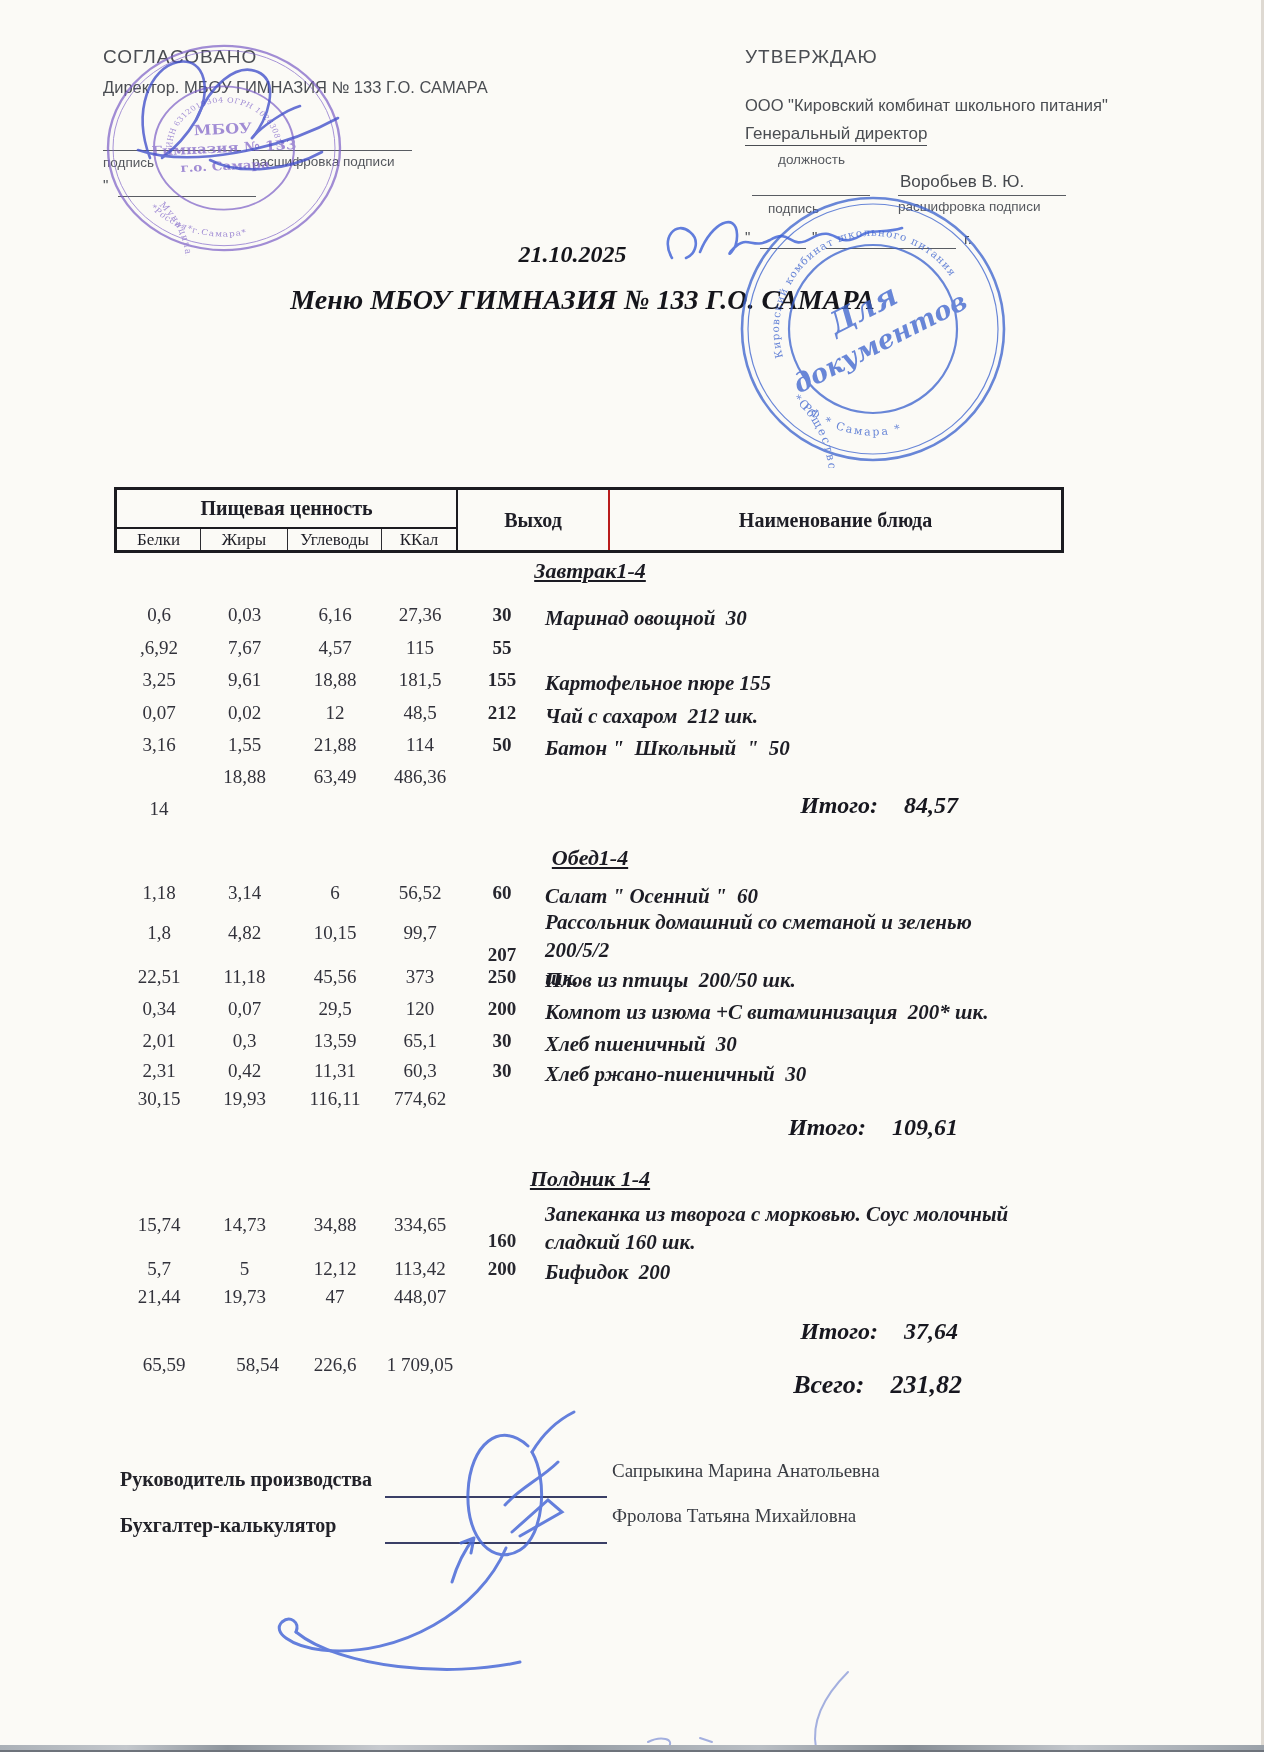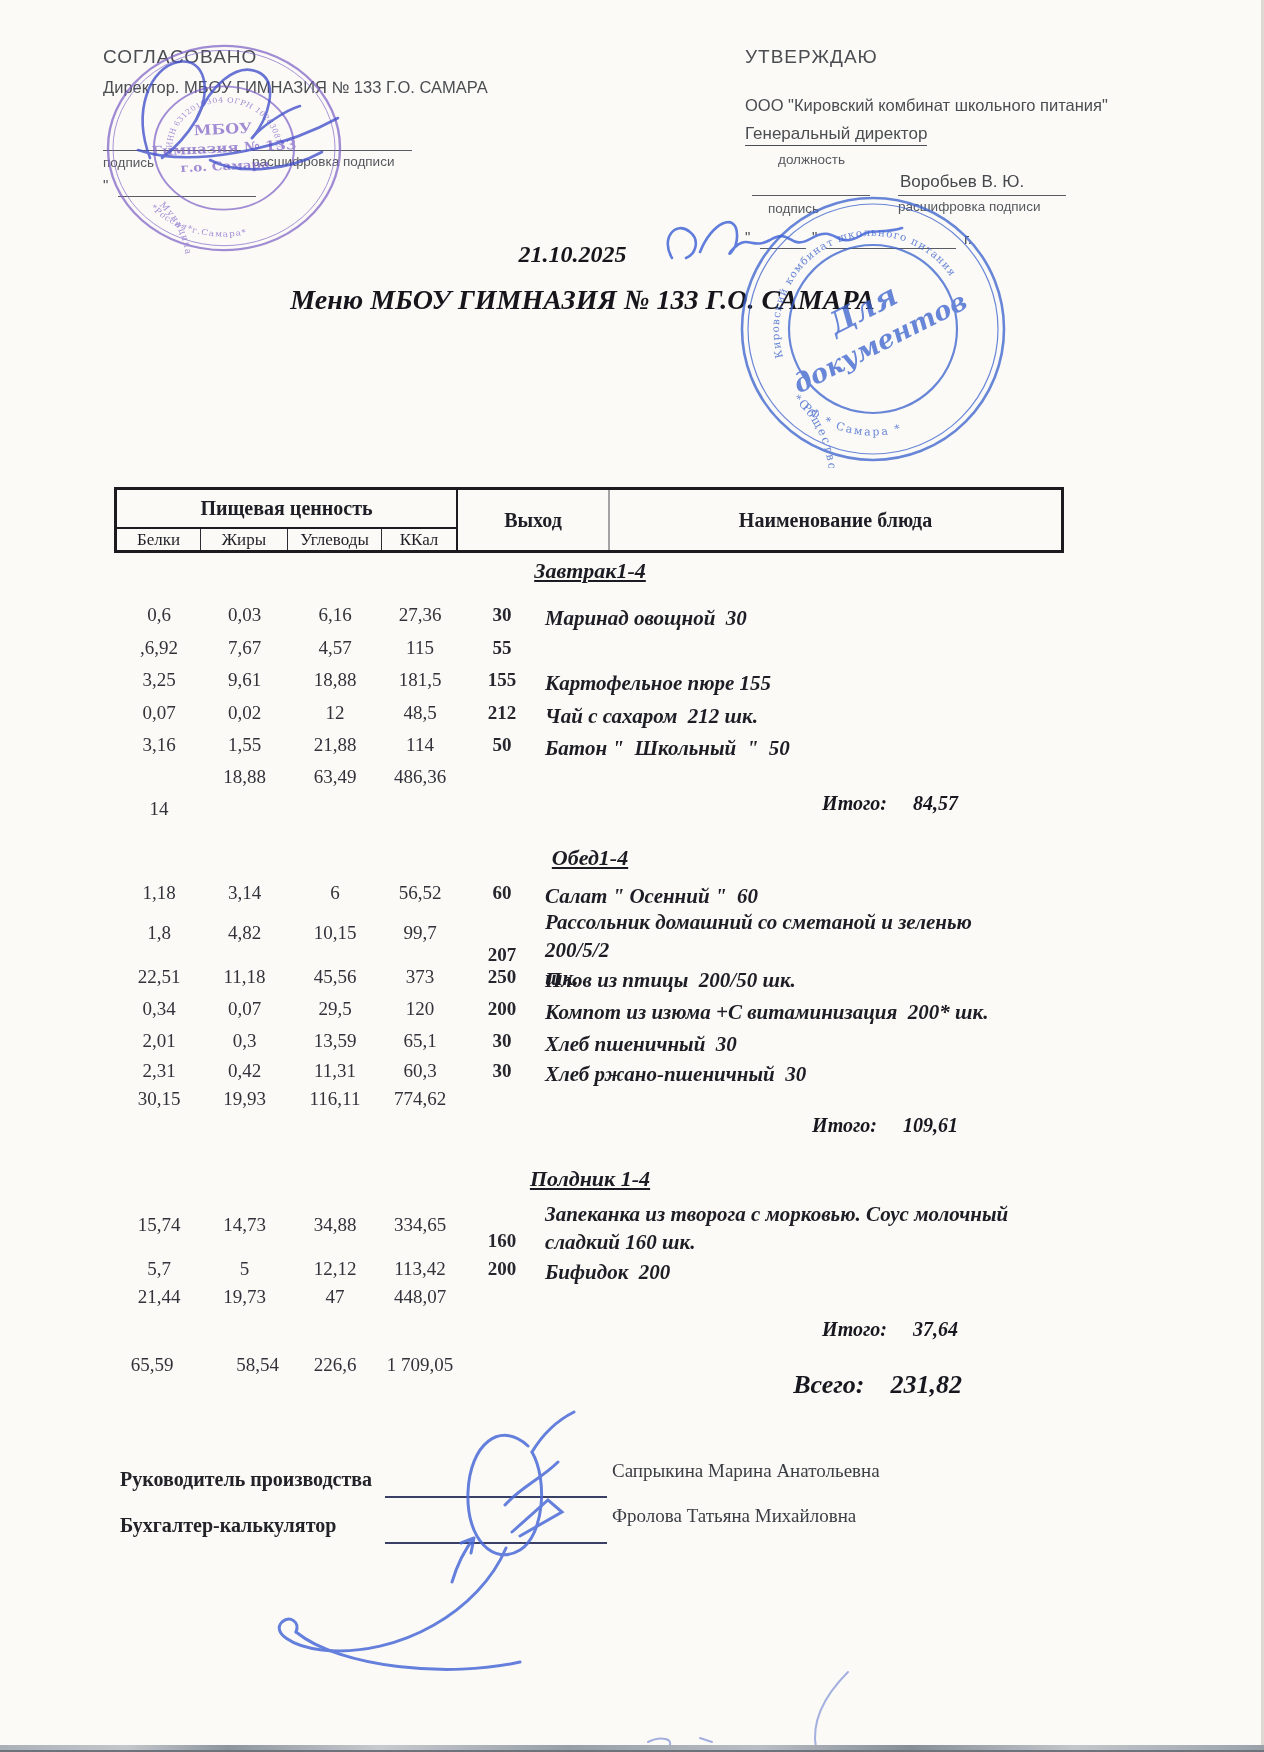--- a/index.html
+++ b/index.html
@@ -17,33 +17,33 @@
   .doc-title{left:95px;top:284px;width:975px;text-align:center;font-size:28px;font-weight:700;font-style:italic;color:#15151b;}
   .doc-contracts{left:95px;top:336px;width:975px;text-align:center;font-size:22.5px;line-height:31px;
                  font-weight:700;font-style:italic;color:#15151b;white-space:pre-line;}
   
   .thead{left:114px;top:487px;width:950px;height:66px;display:grid;
          grid-template-columns:84px 87px 94px 76px 152px 1fr;grid-template-rows:39px 1fr;
          border:3px solid #1b1b20;box-sizing:border-box;}
   .thead div{display:flex;align-items:center;justify-content:center;}
   .th-group{grid-column:1/5;grid-row:1;border-bottom:2px solid #1b1b20;border-right:2px solid #1b1b20;
             font-weight:700;font-size:20px;}
-  .th-out{grid-column:5;grid-row:1/3;border-right:2px solid #a3a3a3;font-weight:700;font-size:20px;}
+  .th-out{grid-column:5;grid-row:1/3;border-right:2px solid #b91c1c;font-weight:700;font-size:20px;}
   .th-dish{grid-column:6;grid-row:1/3;font-weight:700;font-size:20px;}
   .th-sub{grid-row:2;font-size:17px;border-right:1.5px solid #2c2c31;}
   .th-sub.last{border-right:2px solid #1b1b20;}
   
   .num{position:absolute;text-align:center;font-size:19px;color:#32323b;}
   .out{position:absolute;text-align:center;font-size:19px;font-weight:700;color:#26262e;}
   .dish{position:absolute;left:545px;width:497px;font-style:italic;font-weight:700;font-size:21px;
         line-height:28px;color:#1d1d25;white-space:pre-wrap;}
   .section-heading{position:absolute;left:420px;width:340px;text-align:center;font-style:italic;
         font-weight:700;font-size:22px;text-decoration:underline;color:#1b1b23;}
   .total-line{position:absolute;left:640px;width:318px;text-align:right;font-style:italic;
-        font-weight:700;font-size:20px;color:#17171f;}
+        font-weight:700;font-size:24px;color:#17171f;}
   .total-line .val{margin-left:26px;}
   .grand-total{font-size:26px;width:322px;}
   
   .foot-role{position:absolute;left:120px;font-weight:700;font-size:20px;color:#222229;}
   .foot-name{position:absolute;left:612px;font-size:19px;color:#3a3d44;}
   .foot-line{position:absolute;border-top:2px solid #3a3f66;height:0;}
   
   .stamp{position:absolute;}
   .stamp text{font-family:"DejaVu Serif",serif;}
   .ink{position:absolute;left:0;top:0;pointer-events:none;}
@@ -186,21 +186,21 @@
       <div class="num" style="top: 1258px; left: 201px; width: 87px;">5</div>
       <div class="num" style="top: 1258px; left: 288px; width: 94px;">12,12</div>
       <div class="num" style="top: 1258px; left: 382px; width: 76px;">113,42</div>
       <div class="out" style="top: 1258px; left: 458px; width: 88px;">200</div>
       <div class="dish" style="top: 1258px;">Бифидок  200</div>
       <div class="num" style="top: 1286px; left: 117px; width: 84px;">21,44</div>
       <div class="num" style="top: 1286px; left: 201px; width: 87px;">19,73</div>
       <div class="num" style="top: 1286px; left: 288px; width: 94px;">47</div>
       <div class="num" style="top: 1286px; left: 382px; width: 76px;">448,07</div>
       <div class="total-line" style="top: 1318px;"><span>Итого:</span><span class="val">37,64</span></div>
-      <div class="num" style="top: 1354px; left: 110px; width: 84px;">65,59</div>
+      <div class="num" style="top: 1354px; left: 122px; width: 84px;">65,59</div>
       <div class="num" style="top: 1354px; left: 214px; width: 87px;">58,54</div>
       <div class="num" style="top: 1354px; left: 288px; width: 94px;">226,6</div>
       <div class="num" style="top: 1354px; left: 382px; width: 76px;">1 709,05</div>
       <div class="total-line grand-total" style="top: 1370px;"><span>Всего:</span><span class="val">231,82</span></div>
     </div>
 
   <div class="foot-role" style="top:1468px;">Руководитель производства</div>
   <div class="foot-line" style="left:385px;top:1496px;width:222px;"></div>
   <div class="foot-name" style="top:1460px;">Сапрыкина Марина Анатольевна</div>
   <div class="foot-role" style="top:1514px;">Бухгалтер-калькулятор</div>

